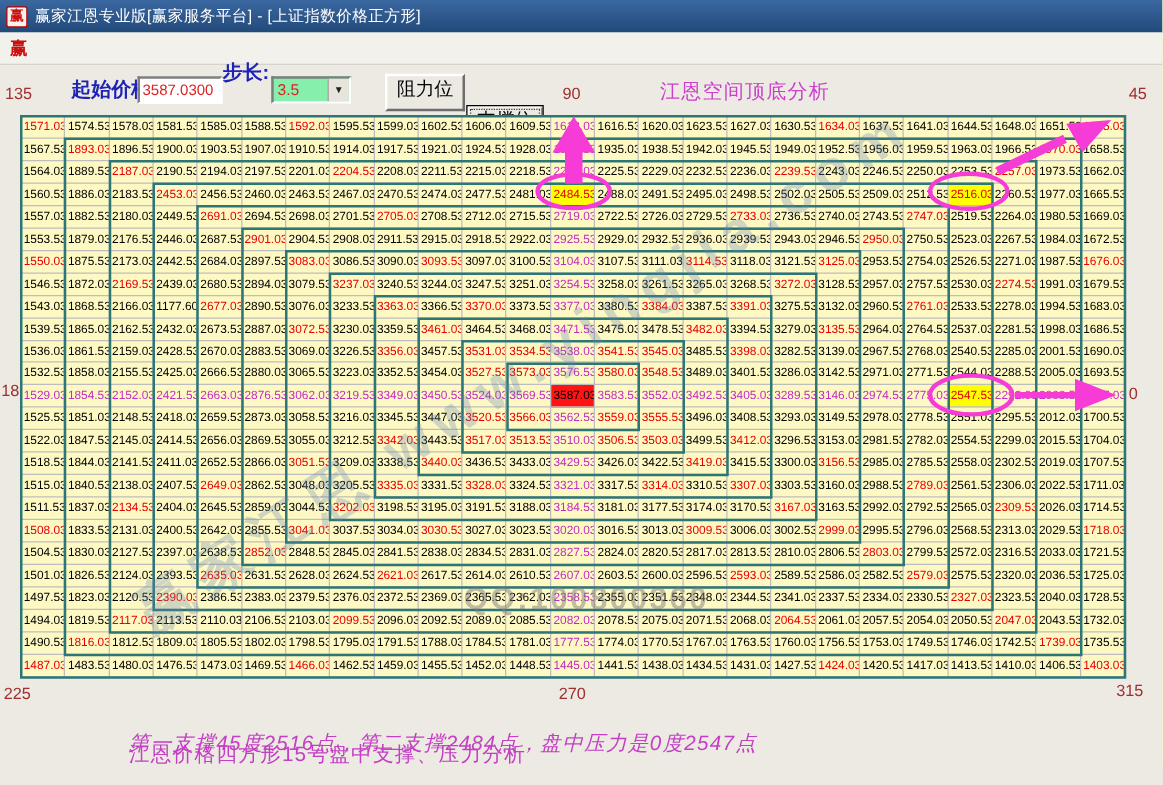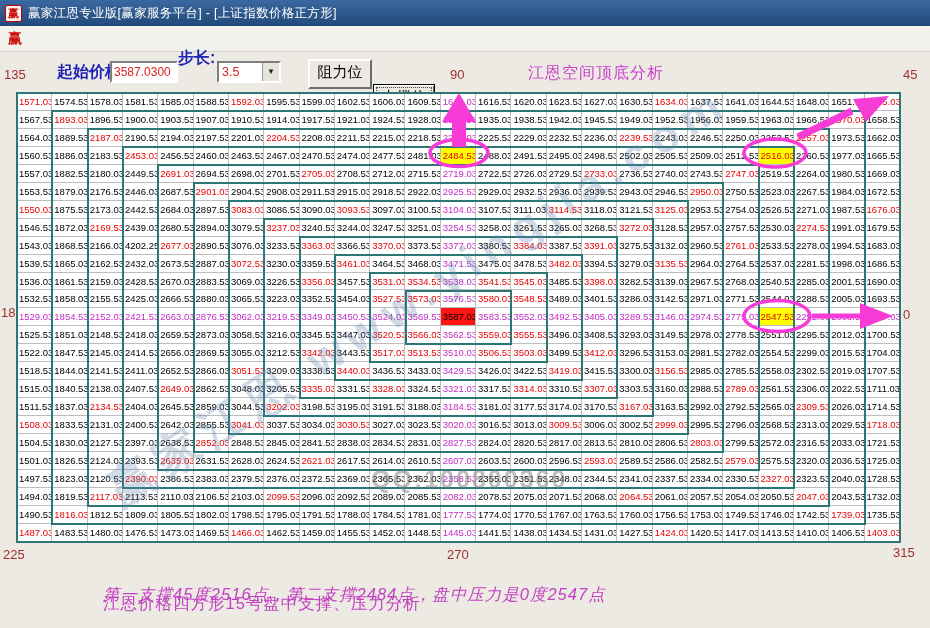--- a/index.html
+++ b/index.html
@@ -18,41 +18,41 @@
   .menubar{position:absolute;left:0;top:26px;width:930px;height:25px;background:#f3f1ec;
     border-bottom:1px solid #d6d3ca;display:flex;align-items:center;}
   .menu-logo{color:#c11;font-weight:bold;font-size:14px;margin:0 10px 0 8px;}
   .menu-item{font-size:13px;color:#000;padding:0 9px;white-space:nowrap;cursor:default;}
 
   
   .lbl-blue{position:absolute;color:#1f23b5;font-weight:bold;font-size:16px;}
   .tb-input{position:absolute;left:110px;top:61px;width:60px;height:18px;background:#fff;
     border:2px solid;border-color:#7f7f7f #fff #fff #7f7f7f;color:#d22;font-size:12px;
     padding:0 2px;font-family:"Liberation Sans",sans-serif;}
-  .dropdown{position:absolute;left:217px;top:61px;width:64px;height:22px;background:#ffffff;
+  .dropdown{position:absolute;left:217px;top:61px;width:64px;height:22px;background:#86efac;
     border:2px solid;border-color:#7f7f7f #fff #fff #7f7f7f;box-sizing:border-box;}
   .dropdown .val{position:absolute;left:3px;top:2px;color:#d22;font-size:12.5px;}
   .dropdown .dbtn{position:absolute;right:0;top:0;width:16px;height:18px;background:#e7e4dc;
     border-left:1px solid #9a9a9a;font-size:8px;text-align:center;line-height:18px;color:#222;}
   .btn{position:absolute;top:59px;width:60px;height:26px;background:#ece9e2;
     border:2px solid;border-color:#fff #6d6d6d #6d6d6d #fff;font-size:15px;
     text-align:center;line-height:21px;color:#000;cursor:default;}
   .btn.active{border:1px solid #000;box-shadow:inset 1px 1px 0 #fff,inset -1px -1px 0 #6d6d6d;
     outline:1px dotted #444;outline-offset:-4px;line-height:23px;margin-top:25px;}
   .gann-title{position:absolute;left:528px;top:63px;color:#cb3fcb;font-size:16px;letter-spacing:1px;}
 
   
   .angle{position:absolute;color:#a03030;font-size:13px;}
   .a135{left:4px;top:67px;}   .a90{left:450px;top:67px;}  .a45{left:903px;top:67px;}
   .a180{left:1px;top:305px;}  .a0{left:903px;top:307px;}
   .a225{left:3px;top:547px;}  .a270{left:447px;top:547px;}.a315{left:893px;top:545px;}
 
   
   .gridwrap{position:absolute;left:16px;top:92px;width:883px;height:449px;
-    background:#ffffff;border-top:1px solid #bdbdbd;border-left:1px solid #bdbdbd;box-sizing:content-box;}
+    background:#fef9c3;border-top:1px solid #bdbdbd;border-left:1px solid #bdbdbd;box-sizing:content-box;}
   .cells{position:absolute;left:0;top:0;display:grid;
     grid-template-columns:repeat(25,35.32px);grid-auto-rows:17.96px;}
   .cell{font-size:9.5px;line-height:18px;padding-left:2px;overflow:hidden;white-space:nowrap;
     border-right:1px solid #bdbdbd;border-bottom:1px solid #bdbdbd;color:#000;cursor:default;}
   .cell.red{color:#e60000;}
   .cell.mag{color:#c32cc3;}
   .cell.yellow{background:#ffff00;color:#e60000;}
   .cell.center{background:#ff1414;color:#000;}
   .ring{position:absolute;border:2px solid #2c7676;pointer-events:none;box-sizing:border-box;}
 
@@ -301,21 +301,21 @@
       <div class="cell">3128.53</div>
       <div class="cell">2957.03</div>
       <div class="cell">2757.53</div>
       <div class="cell">2530.03</div>
       <div class="cell red">2274.53</div>
       <div class="cell">1991.03</div>
       <div class="cell">1679.53</div>
       <div class="cell">1543.03</div>
       <div class="cell">1868.53</div>
       <div class="cell">2166.03</div>
-      <div class="cell">4202.25</div>
+      <div class="cell">1177.60</div>
       <div class="cell red">2677.03</div>
       <div class="cell">2890.53</div>
       <div class="cell">3076.03</div>
       <div class="cell">3233.53</div>
       <div class="cell red">3363.03</div>
       <div class="cell">3366.53</div>
       <div class="cell red">3370.03</div>
       <div class="cell">3373.53</div>
       <div class="cell mag">3377.03</div>
       <div class="cell">3380.53</div>

